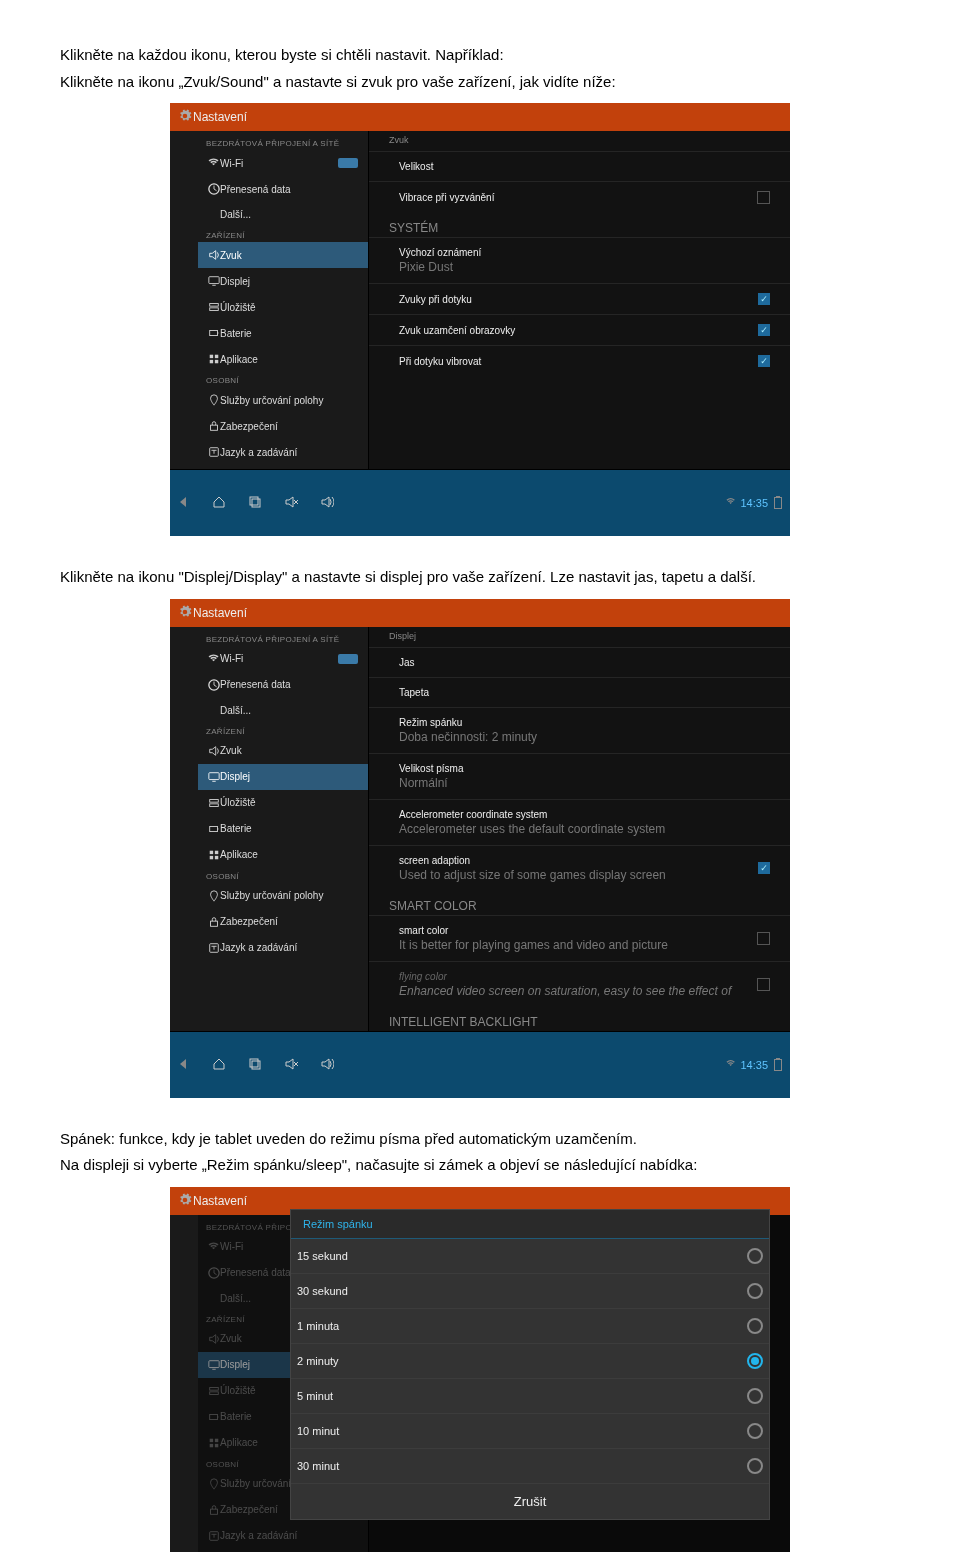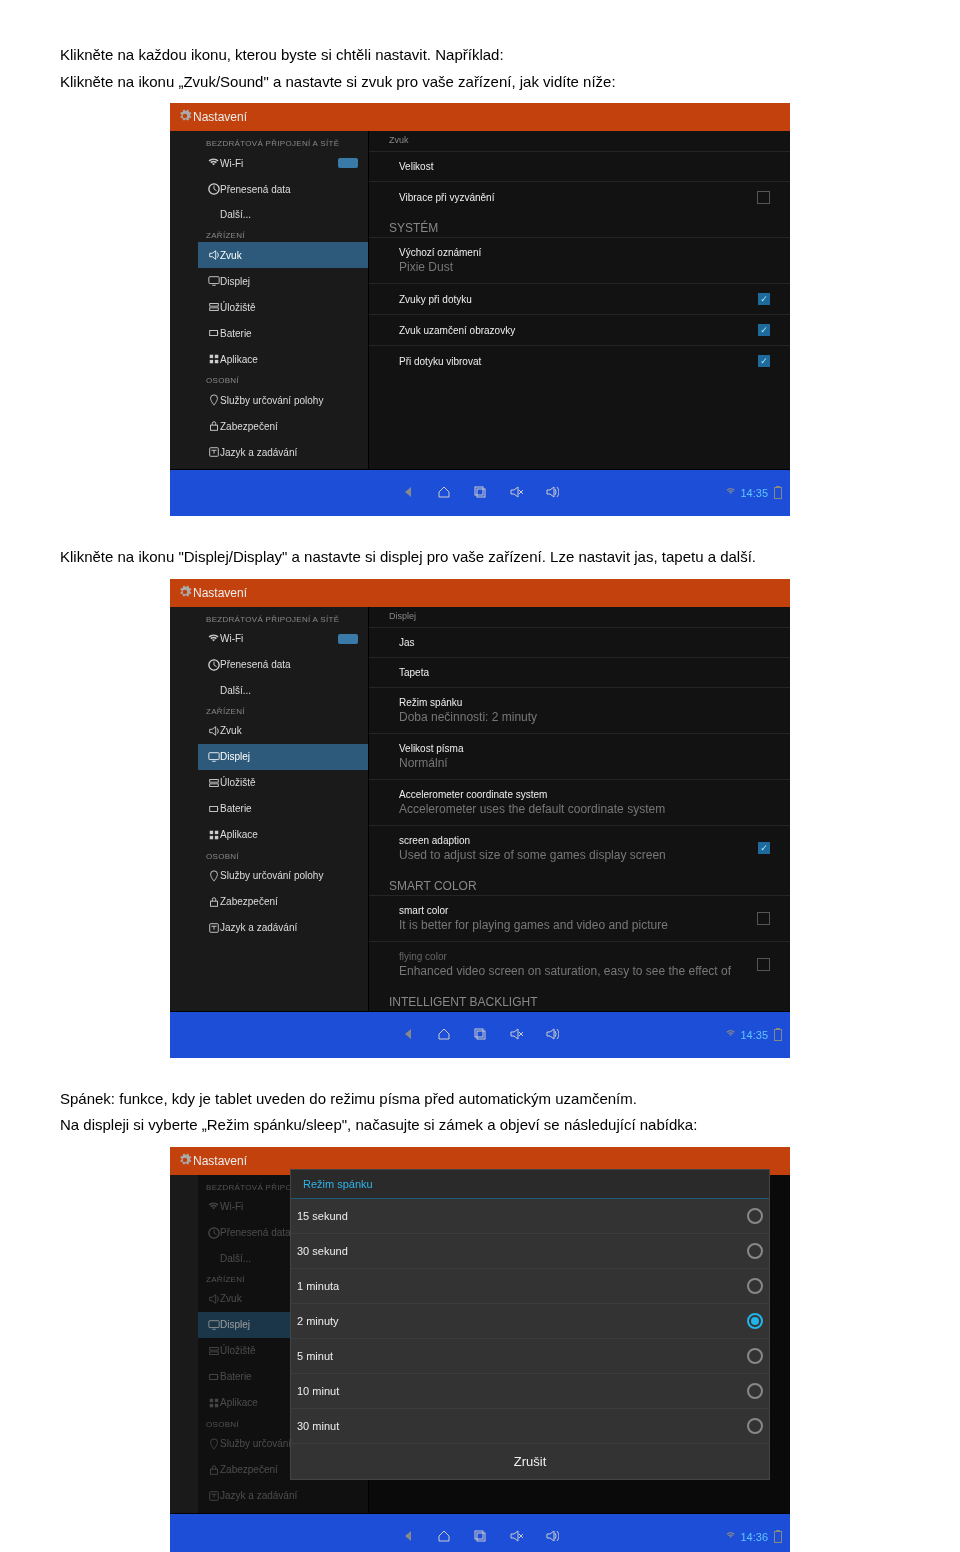--- a/index.html
+++ b/index.html
@@ -44,28 +44,28 @@
   .sb-item .sico svg { width:12px; height:12px; fill:#ccc; }
   .sb-item.active .sico svg { fill:#fff; }
   .sb-item .wifi-sw { margin-left:auto; width:20px; height:10px; background:#3a7aa8; border-radius:2px; }
   .sb-item.dimmed { opacity:0.5; }
 
   .ct-header { color:#888; font-size:12px; padding:8px 20px 2px 20px; text-transform:uppercase; }
   .ct-title { color:#888; font-size:9px; padding:4px 20px 6px 20px; }
   .ct-row { padding:9px 20px 9px 30px; color:#eee; font-size:10px; display:flex; align-items:center; justify-content:space-between; border-top:1px solid #252525; }
   .ct-row:first-of-type { border-top:none; }
   .ct-row .sub { color:#777; font-size:12px; display:block; margin-top:2px; }
-  .ct-row.dimmed { color:#666; }
+  .ct-row.dimmed { color:#666;font-style:italic; }
   .check { width:12px; height:12px; background:#1e6a9c; display:inline-flex; align-items:center; justify-content:center; font-size:9px; color:#aef; line-height:1; }
   .check.empty { background:transparent; border:1px solid #555; width:11px; height:11px;}
 
   .sh-navbar {
-    background:#1d4ed8; border-top:1px solid #000;
-    display:flex; justify-content:center; align-items:center;
-    padding:11px 6px; position:relative; height:24px;
+    background:#0c4a6e; border-top:1px solid #000;
+    display:flex; justify-content:flex-start; align-items:center;
+    padding:21px 6px; position:relative; height:24px;
   }
   .nav-center { display:flex; gap:22px; align-items:center; }
   .nav-center svg { width:14px; height:14px; fill:#888; }
   .nav-right { position:absolute; right:8px; display:flex; align-items:center; gap:4px; }
   .nav-right .clock { color:#5fc4ff; font-size:11px; }
   .nav-right svg { width:10px; height:10px; fill:#888; }
   .batt { width:6px; height:10px; border:1px solid #888; margin-left:2px; position:relative; }
   .batt:before { content:""; position:absolute; top:-2px; left:1px; width:4px; height:1px; background:#888;}
 
   

